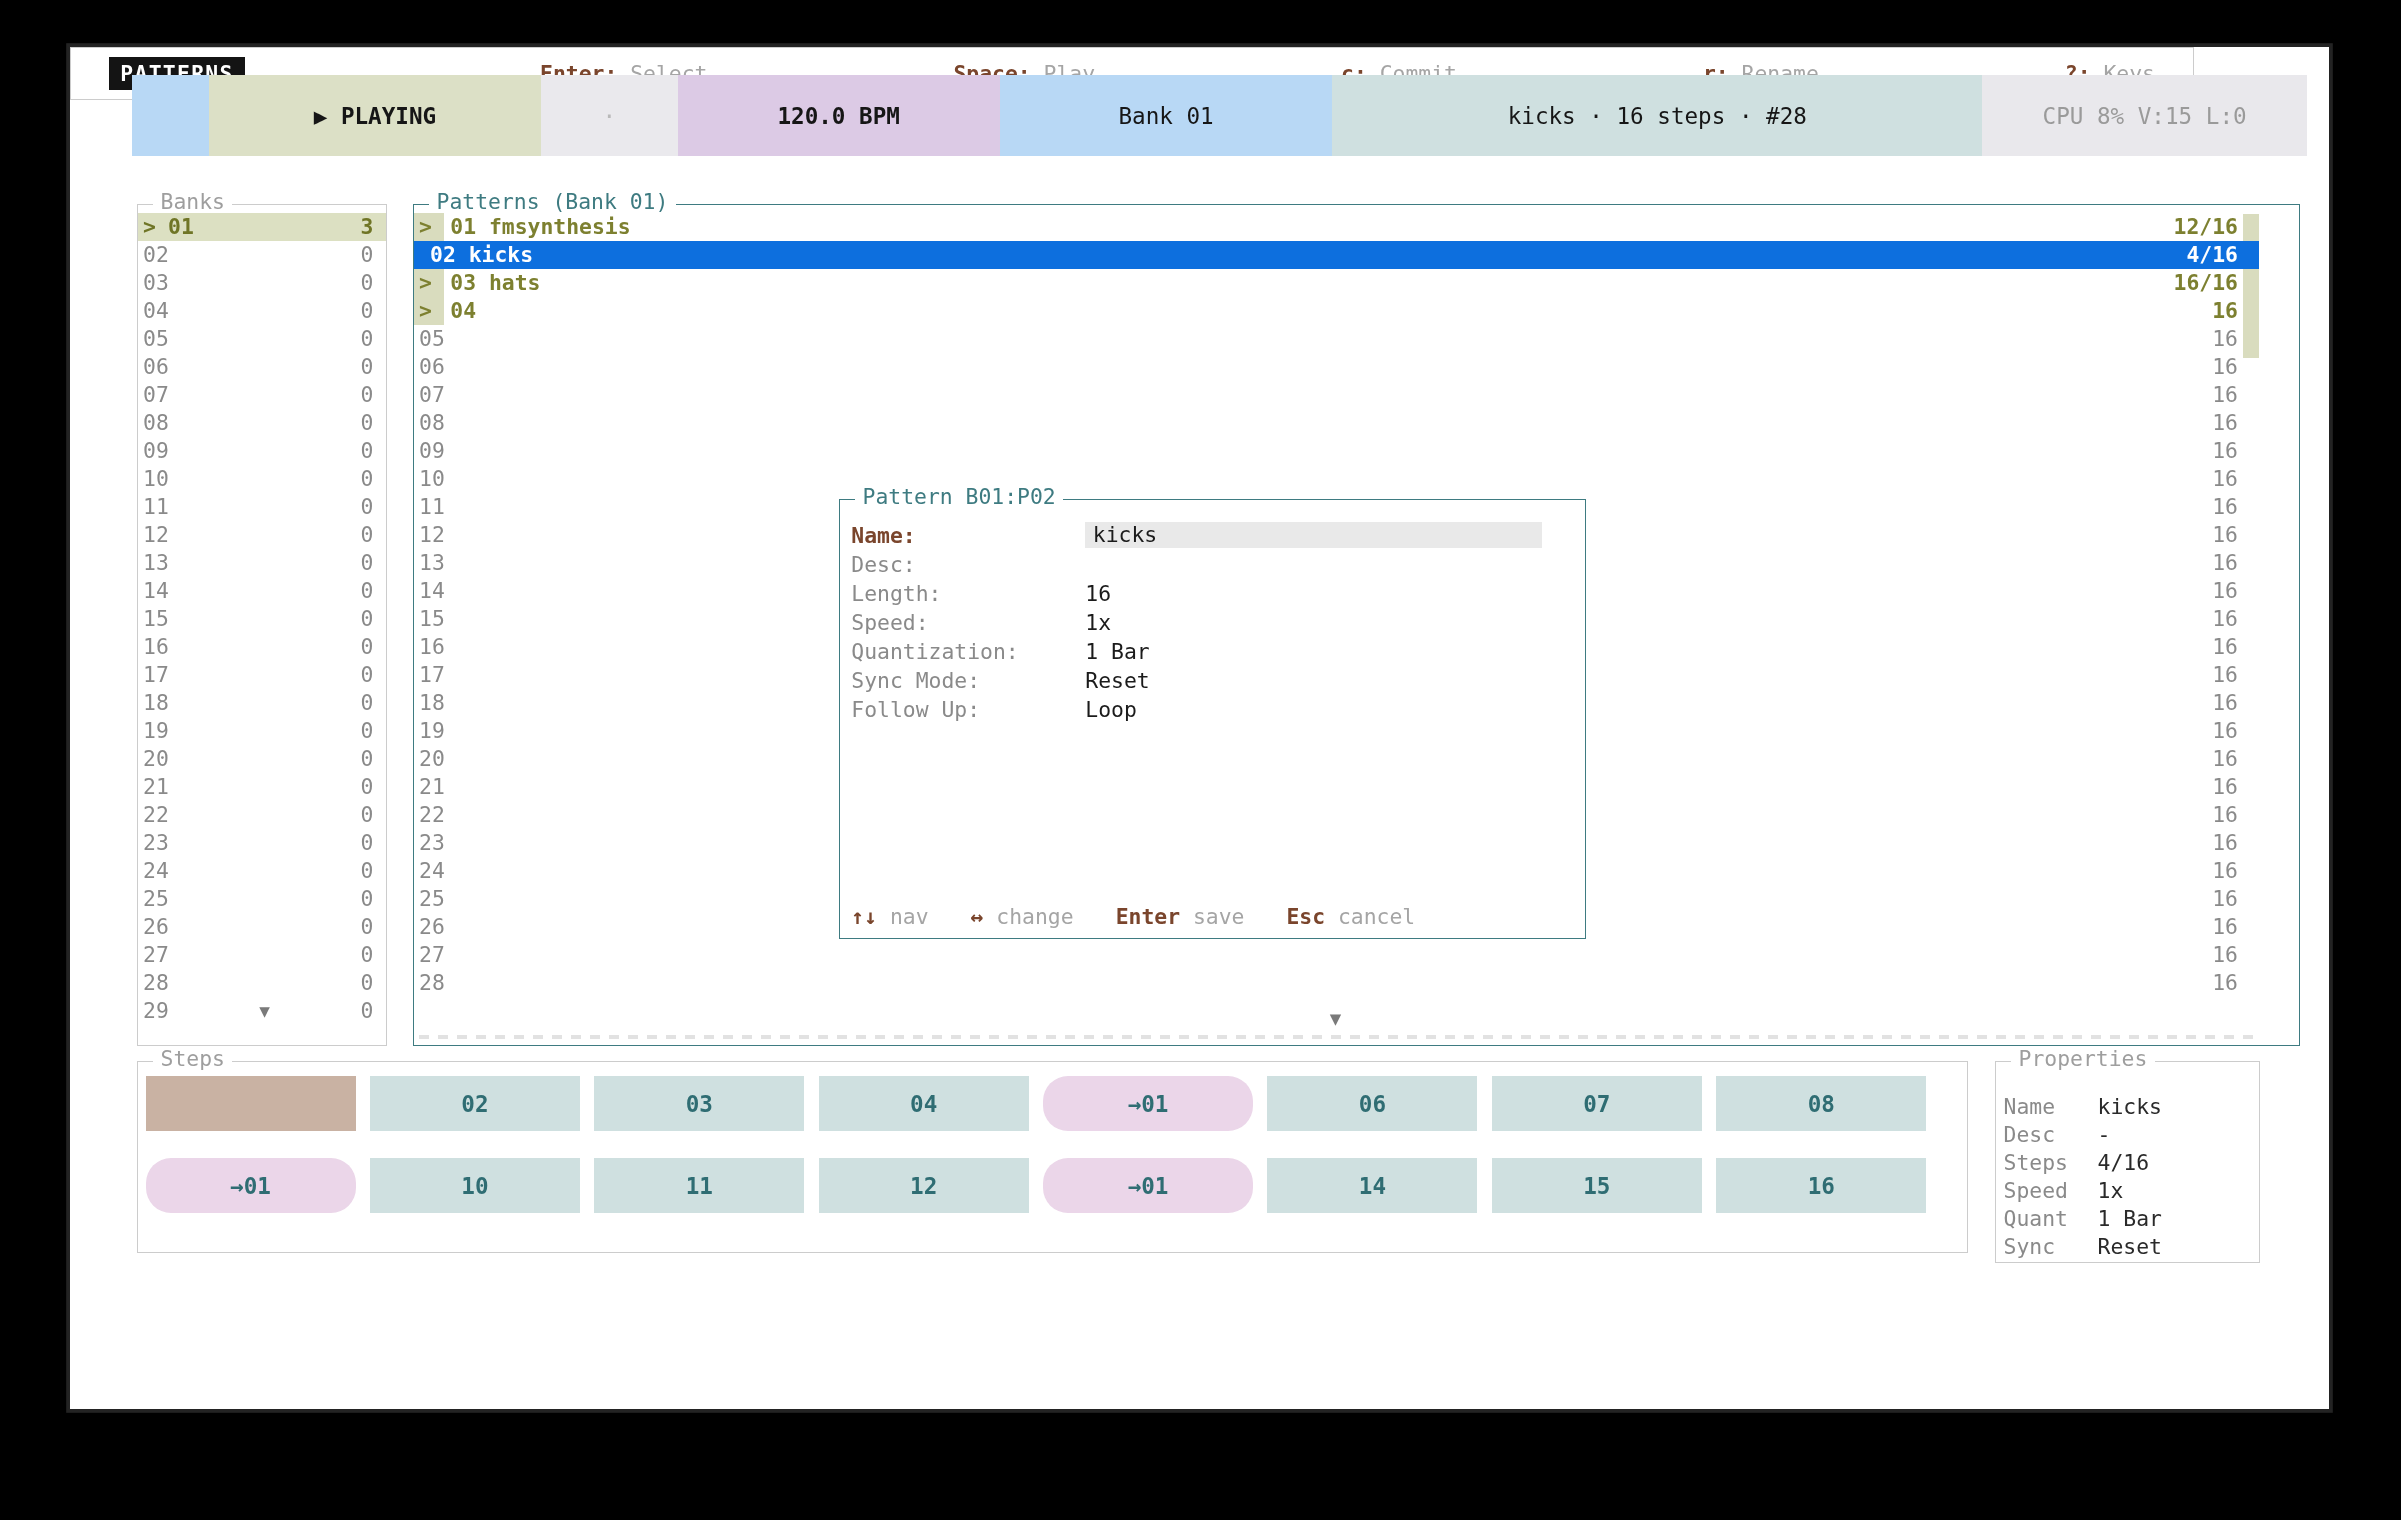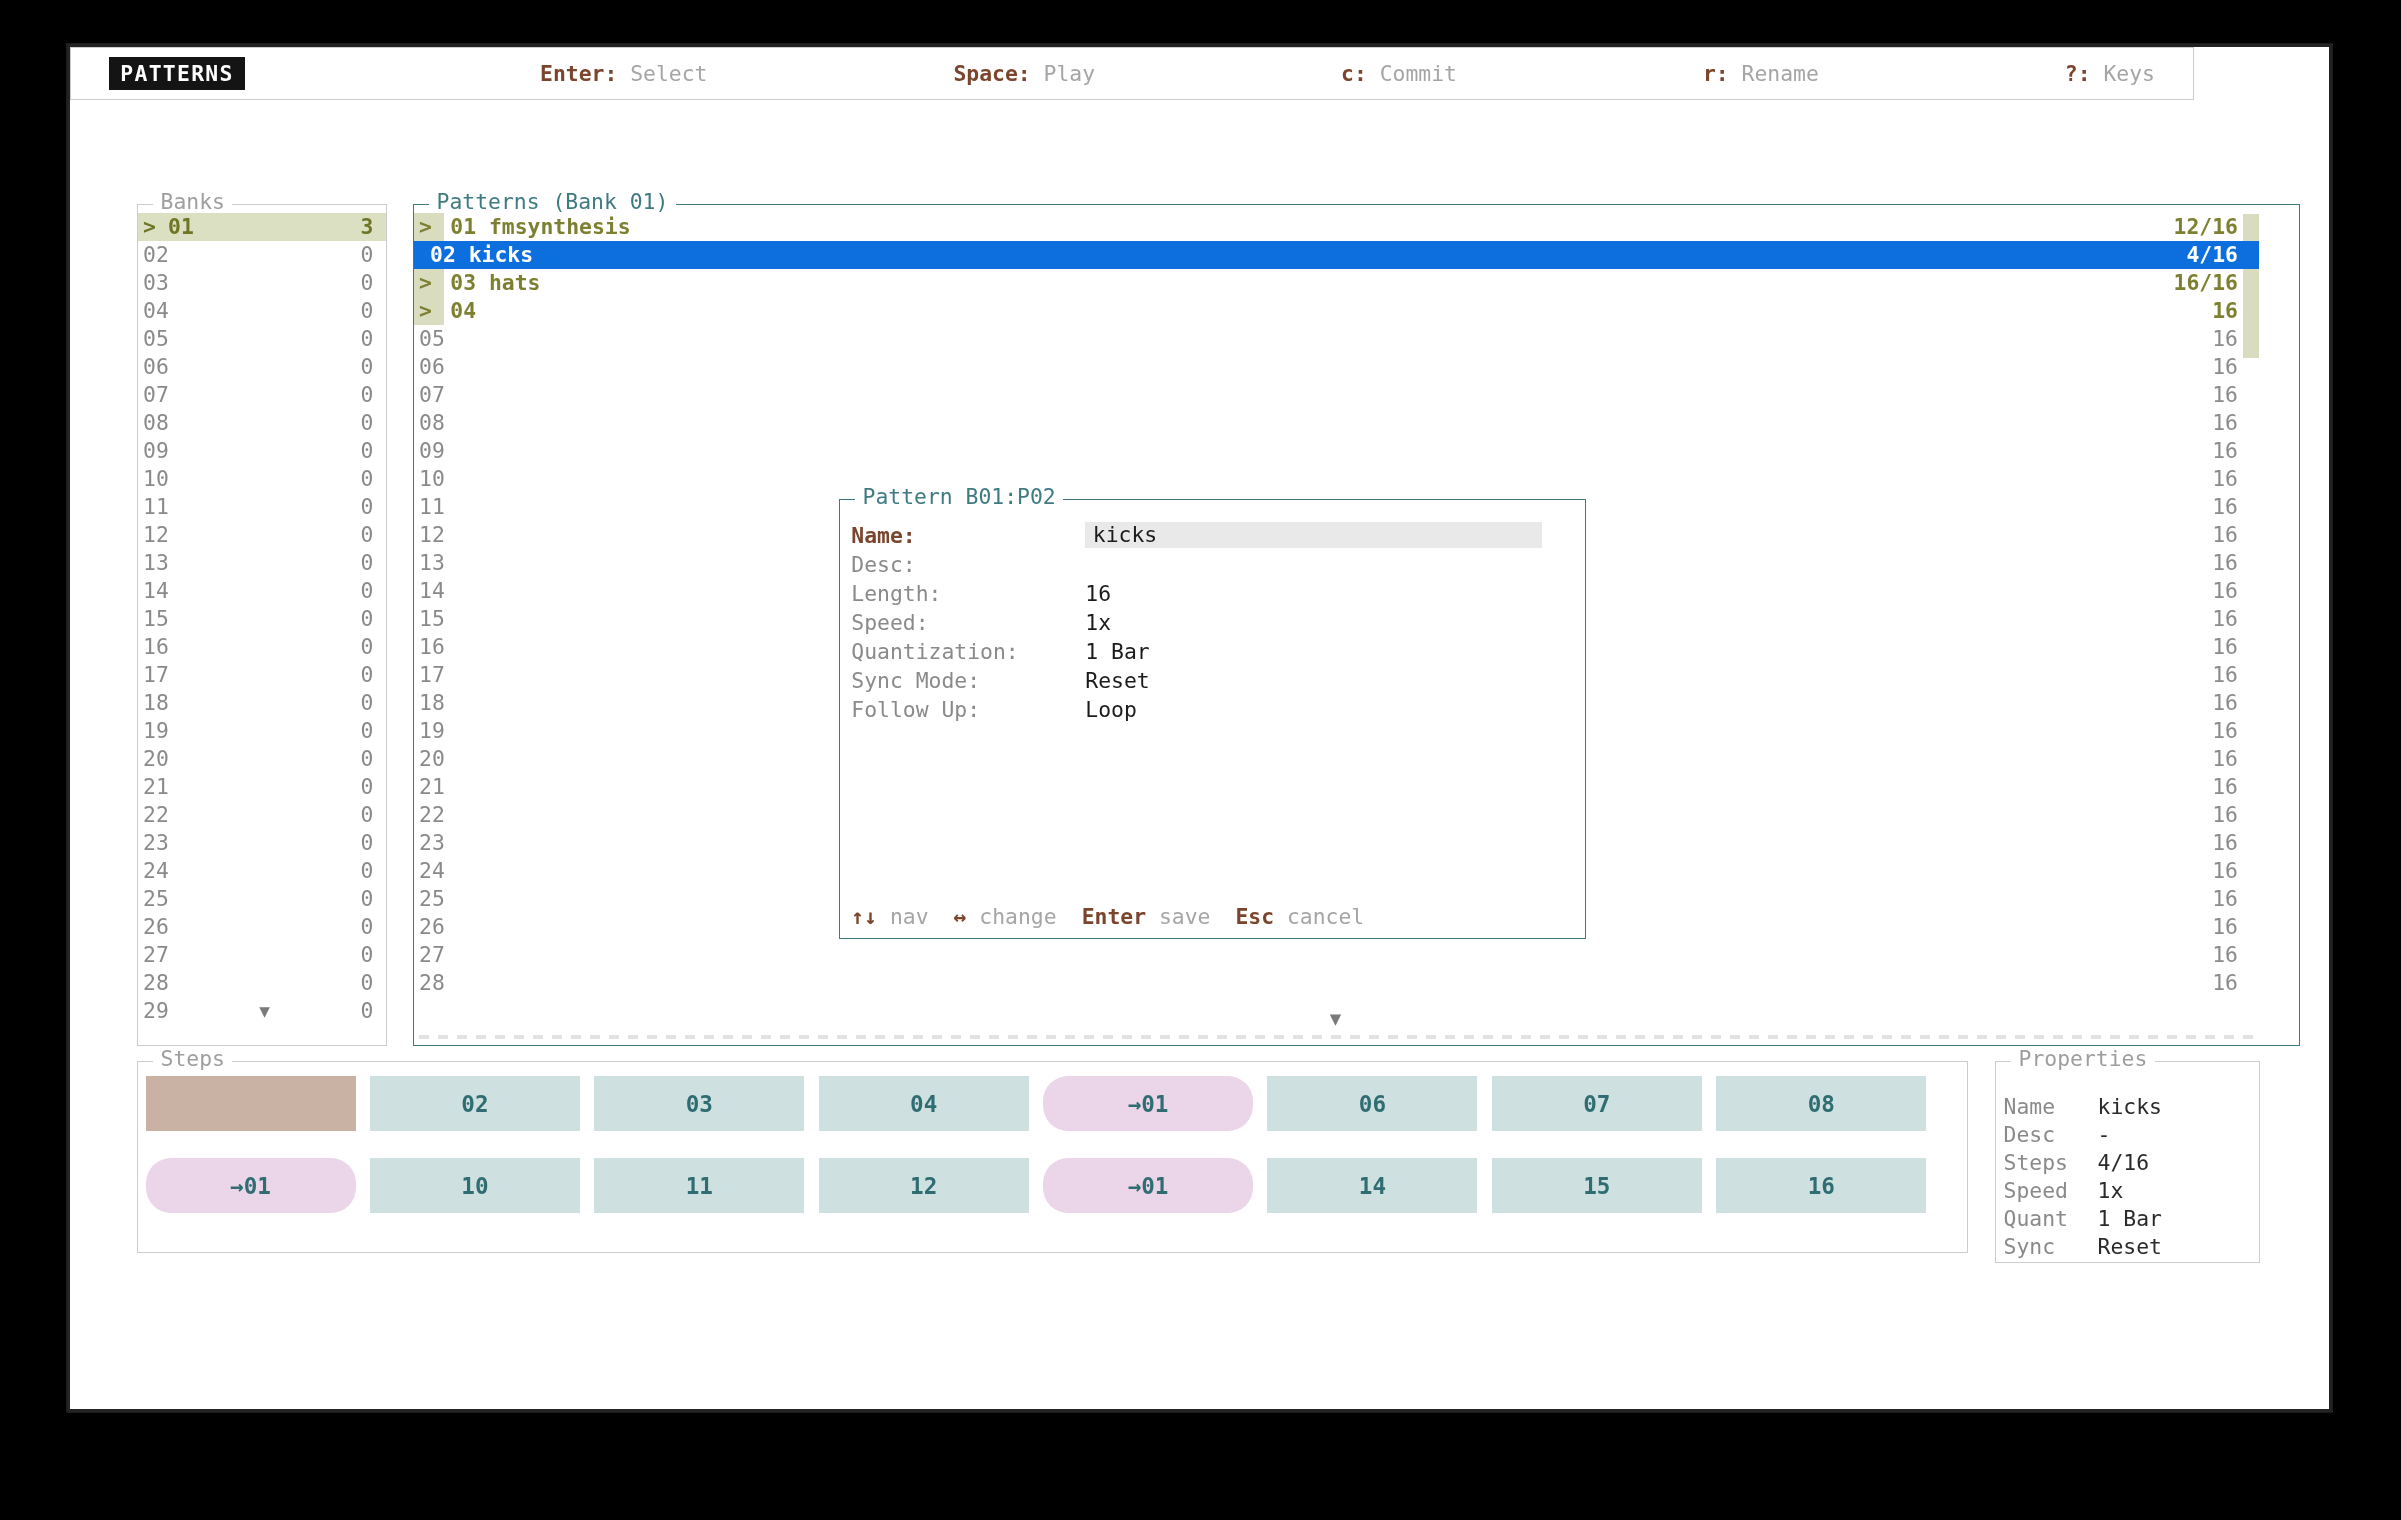--- a/index.html
+++ b/index.html
@@ -63,21 +63,21 @@
     background:repeating-linear-gradient(90deg,#e2e2e2 0 10px,transparent 10px 19px);}
   
   #dialog{left:769px;top:452px;width:747px;height:440px;z-index:5;}
   .panel#dialog{z-index:5;}
   #dlg-fields{position:absolute;left:11.3px;top:19px;right:10px;}
   .dlg-row{display:flex;align-items:flex-end;height:29px;font-size:21.4px;gap:9px;}
   .dlg-row .lbl{width:225px;color:var(--gray);}
   .dlg-row .lbl.active{color:var(--brown);font-weight:bold;}
   .dlg-row .value{color:#1b1b1b;}
   .dlg-row .value.input{width:457px;height:26px;line-height:26px;background:var(--input);padding-left:7.5px;}
-  #dlg-hints{position:absolute;left:11.3px;bottom:8.8px;display:flex;gap:25px;font-size:21.4px;}
+  #dlg-hints{position:absolute;left:11.3px;bottom:8.8px;display:flex;gap:42px;font-size:21.4px;}
   .hintgrp .k{color:var(--brown);font-weight:bold;}
   .hintgrp .l{color:#a5a5a5;}
   
   #steps{left:67px;top:1014px;width:1831px;height:192px;}
   #steps-grid{display:grid;grid-template-columns:repeat(8,210px);column-gap:14.4px;row-gap:27px;
     grid-auto-rows:55px;padding:14px 0 0 7.5px;}
   .cell{display:flex;align-items:center;justify-content:center;font-size:22.6px;font-weight:bold;}
   .cell.normal{background:var(--step-teal-bg);color:var(--step-teal-text);}
   .cell.jump{background:var(--step-pink);color:var(--step-teal-text);border-radius:25px;}
   .cell.current{background:var(--step-tan);}
@@ -92,20 +92,29 @@
     display:flex;align-items:center;}
   #mode-badge{margin-left:38px;background:#141414;color:#fff;font-size:21.4px;font-weight:bold;
     padding:3.8px 11.3px;letter-spacing:1.3px;}
   #footer-hints{flex:1;display:flex;justify-content:space-between;margin:0 38px 0 295px;font-size:21.4px;}
 </style>
 </head>
 <body>
 
 <div id="app">
 
+  <div id="topbar">
+    <div class="seg seg-spacer"></div>
+    <div class="seg seg-transport">▶ PLAYING</div>
+    <div class="seg seg-dot">·</div>
+    <div class="seg seg-bpm">120.0 BPM</div>
+    <div class="seg seg-bank">Bank 01</div>
+    <div class="seg seg-info">kicks · 16 steps · #28</div>
+    <div class="seg seg-sys">CPU 8%  V:15  L:0</div>
+  </div>
 
   <div id="banks" class="panel gray">
     <span class="panel-title">Banks</span>
     <div id="banks-rows">
         <div class="bank-row sel">
           <span class="chev">&gt;</span>
           <span class="num">01</span>
           <span class="mid"></span>
           <span class="count">3</span>
         </div>

